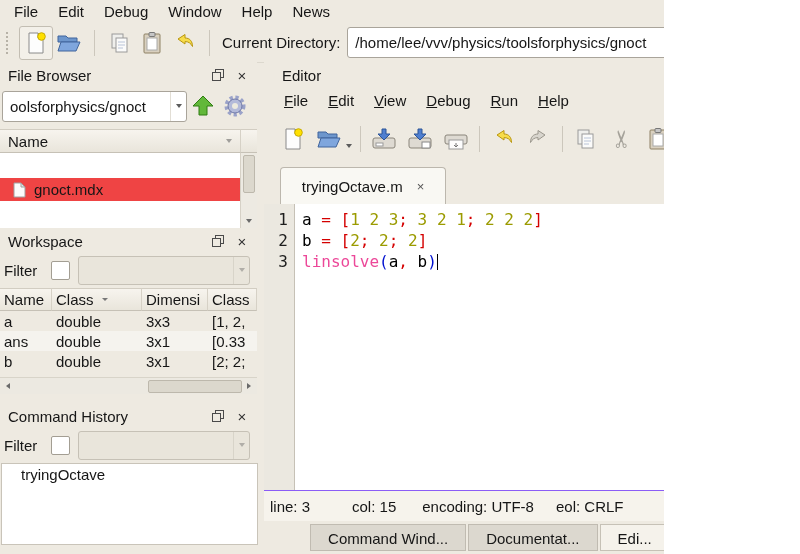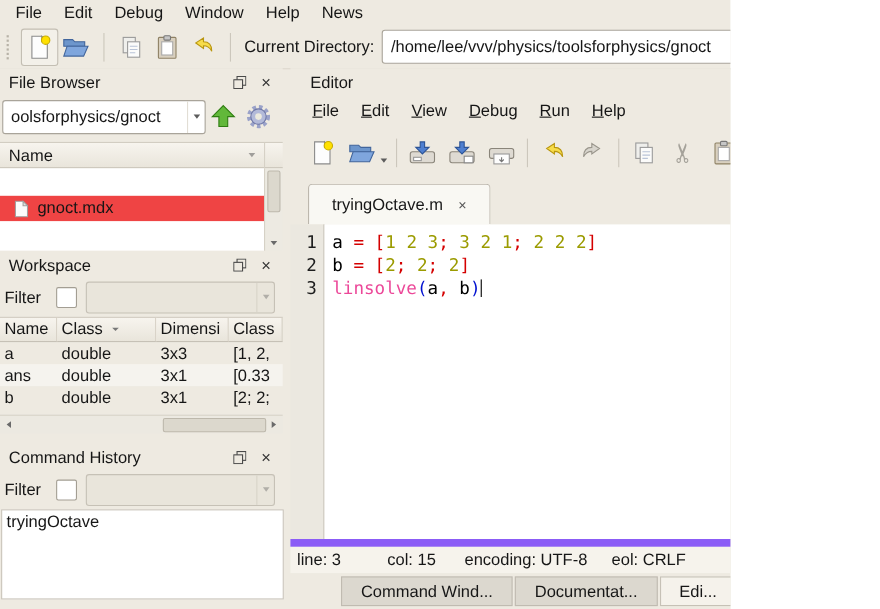--- a/index.html
+++ b/index.html
@@ -64,42 +64,42 @@
   .ws-row.alt{background:#f5f3ee;}
   .ws-cell{padding-left:4px;overflow:hidden;white-space:nowrap;}
   #ws-hscroll{position:absolute;top:149px;left:0;width:257px;height:16px;background:#ece9e1;border-top:1px solid #d8d4c9;}
   #ws-hscroll .scroll-arrow{height:16px;width:16px;top:0;}
   #ws-arrow-left{left:0;}
   #ws-arrow-right{left:auto;right:0;}
   #ws-hslider{position:absolute;top:2px;height:11px;left:148px;width:92px;background:#dcd8cd;border:1px solid #bdb8ac;border-radius:2px;}
   
   #command-history{top:403px;left:0;width:257px;height:151px;}
   #ch-list{position:absolute;top:60px;left:1px;width:255px;height:80px;background:#fff;border:1px solid #c9c4b9;overflow:hidden;}
-  .ch-item{padding:2px 4px;}
+  .ch-item{padding:2px 19px;}
   
   #editor{top:62px;left:264px;width:536px;height:492px;}
   #editor .panel-header{padding-left:18px;}
   #editor-menubar{position:absolute;top:26px;left:0;right:0;height:24px;display:flex;align-items:center;padding-left:10px;}
   #editor-toolbar{position:absolute;top:50px;left:0;right:0;height:54px;display:flex;align-items:center;padding-left:12px;gap:2px;}
   .ed-btn{width:34px;height:36px;display:flex;align-items:center;justify-content:center;flex:none;}
   .open-caret{margin:14px 2px 0 -2px;}
   #editor-chevron{position:absolute;right:7px;top:86px;}
   #tabbar{position:absolute;top:104px;left:0;right:0;height:38px;}
   #editor-tab{position:absolute;left:16px;top:1px;width:166px;height:37px;background:#f9f8f3;border:1px solid #bcb7ad;border-bottom:none;border-radius:4px 4px 0 0;display:flex;align-items:center;justify-content:center;gap:14px;box-sizing:border-box;}
   .tab-close{color:#555;font-size:13px;}
   #code-area{position:absolute;top:142px;left:0;right:0;height:286px;display:flex;}
   #gutter{width:31px;background:#ebe8e0;border-right:1px solid #c6c1b6;padding-top:5px;box-sizing:border-box;
           font-family:"DejaVu Sans Mono",monospace;font-size:16px;text-align:right;}
   .ln{height:21px;line-height:21px;padding-right:6px;color:#1d1d1d;}
   #code-lines{flex:1;background:#fff;padding:5px 0 0 7px;font-family:"DejaVu Sans Mono",monospace;font-size:16px;overflow:hidden;}
   .code-line{height:21px;line-height:21px;white-space:pre;}
   .cursor{display:inline-block;width:0;height:16px;border-left:1.5px solid #000;vertical-align:-3px;}
   #ed-vscroll{width:15px;background:#eceae0;border-left:1px solid #d2cec3;position:relative;box-sizing:border-box;}
   #ed-slider{position:absolute;top:1px;bottom:1px;left:2px;right:2px;background:#dcd8cc;border:1px solid #c4c0b4;border-radius:2px;}
-  #status-bar{position:absolute;top:428px;left:0;right:0;height:31px;background:#f6f3ec;border-top:7px solid #8b5cf6;display:flex;align-items:center;padding-left:6px;box-sizing:border-box;}
+  #status-bar{position:absolute;top:428px;left:0;right:0;height:31px;background:#f6f3ec;border-top:1px solid #8b5cf6;display:flex;align-items:center;padding-left:6px;box-sizing:border-box;}
   #status-bar span{white-space:nowrap;}
   .st-line{margin-right:42px;}
   .st-col{margin-right:26px;}
   .st-enc{margin-right:22px;}
   #bottom-tabs{position:absolute;top:459px;left:0;right:0;height:33px;display:flex;padding-left:17px;gap:2px;justify-content:flex-end;}
   .btab{margin-top:3px;height:27px;line-height:27px;padding:0 17px;background:#dcd8cf;border:1px solid #c0bbb1;box-sizing:border-box;white-space:nowrap;}
   .btab.active{background:#f5f2eb;border-color:#c6c1b6;}
   svg{display:block;}
 </style>
 </head>

